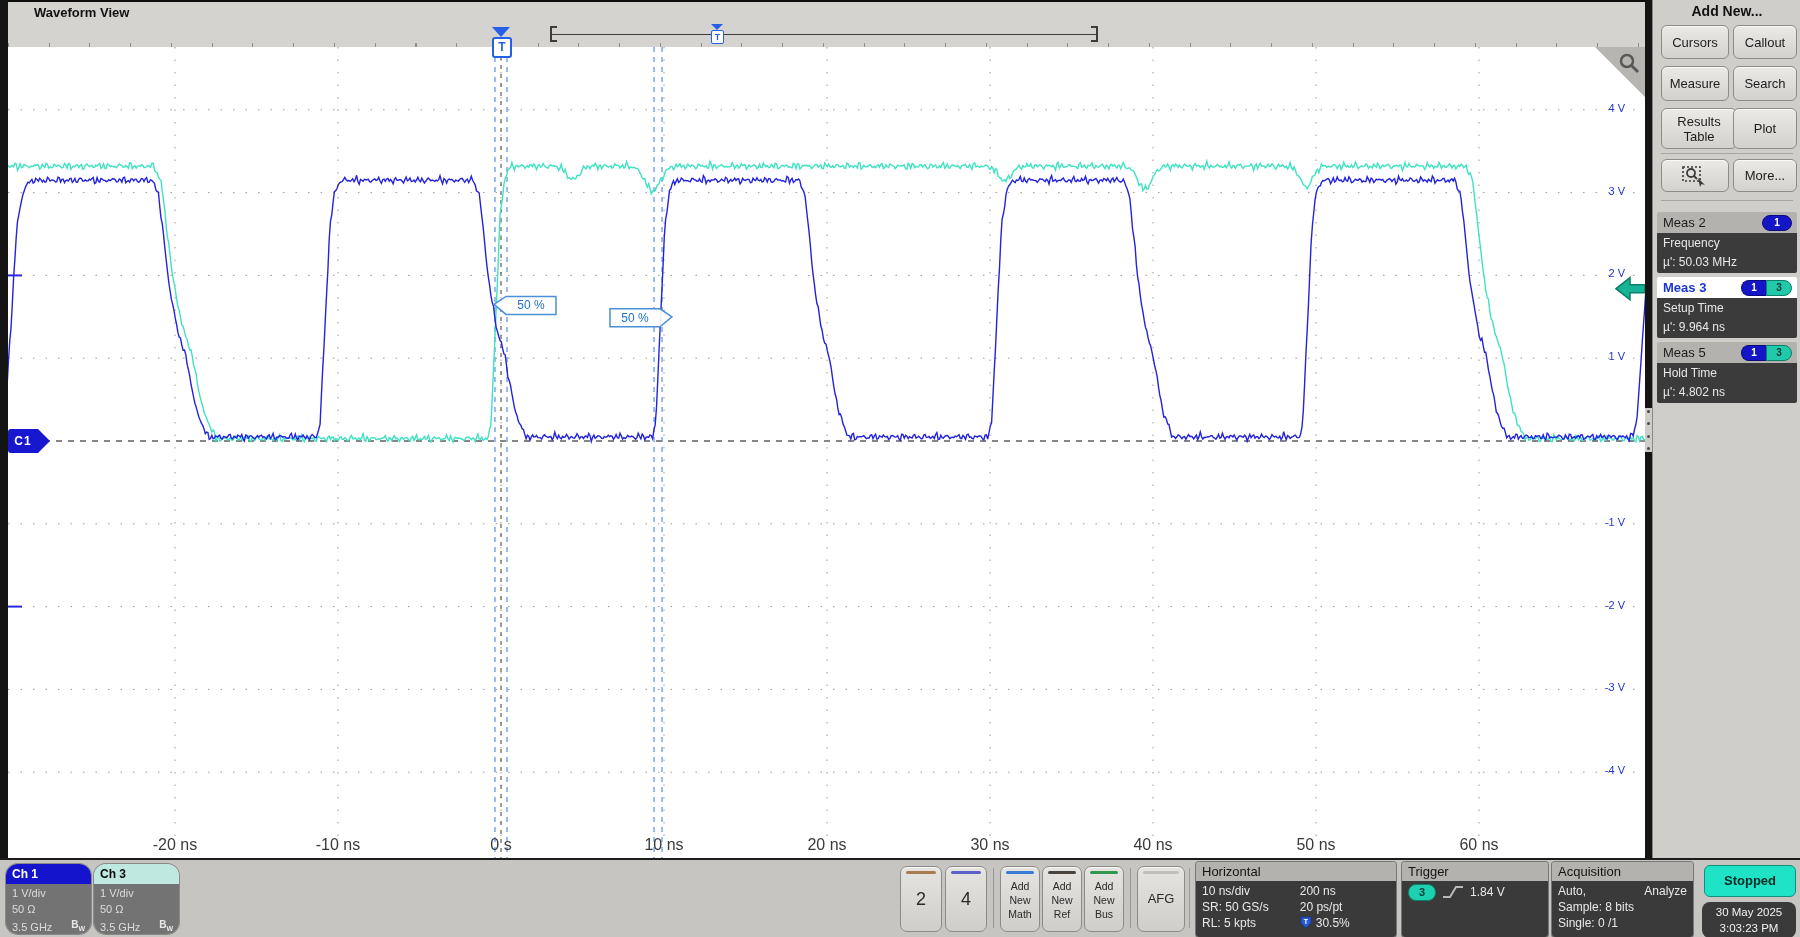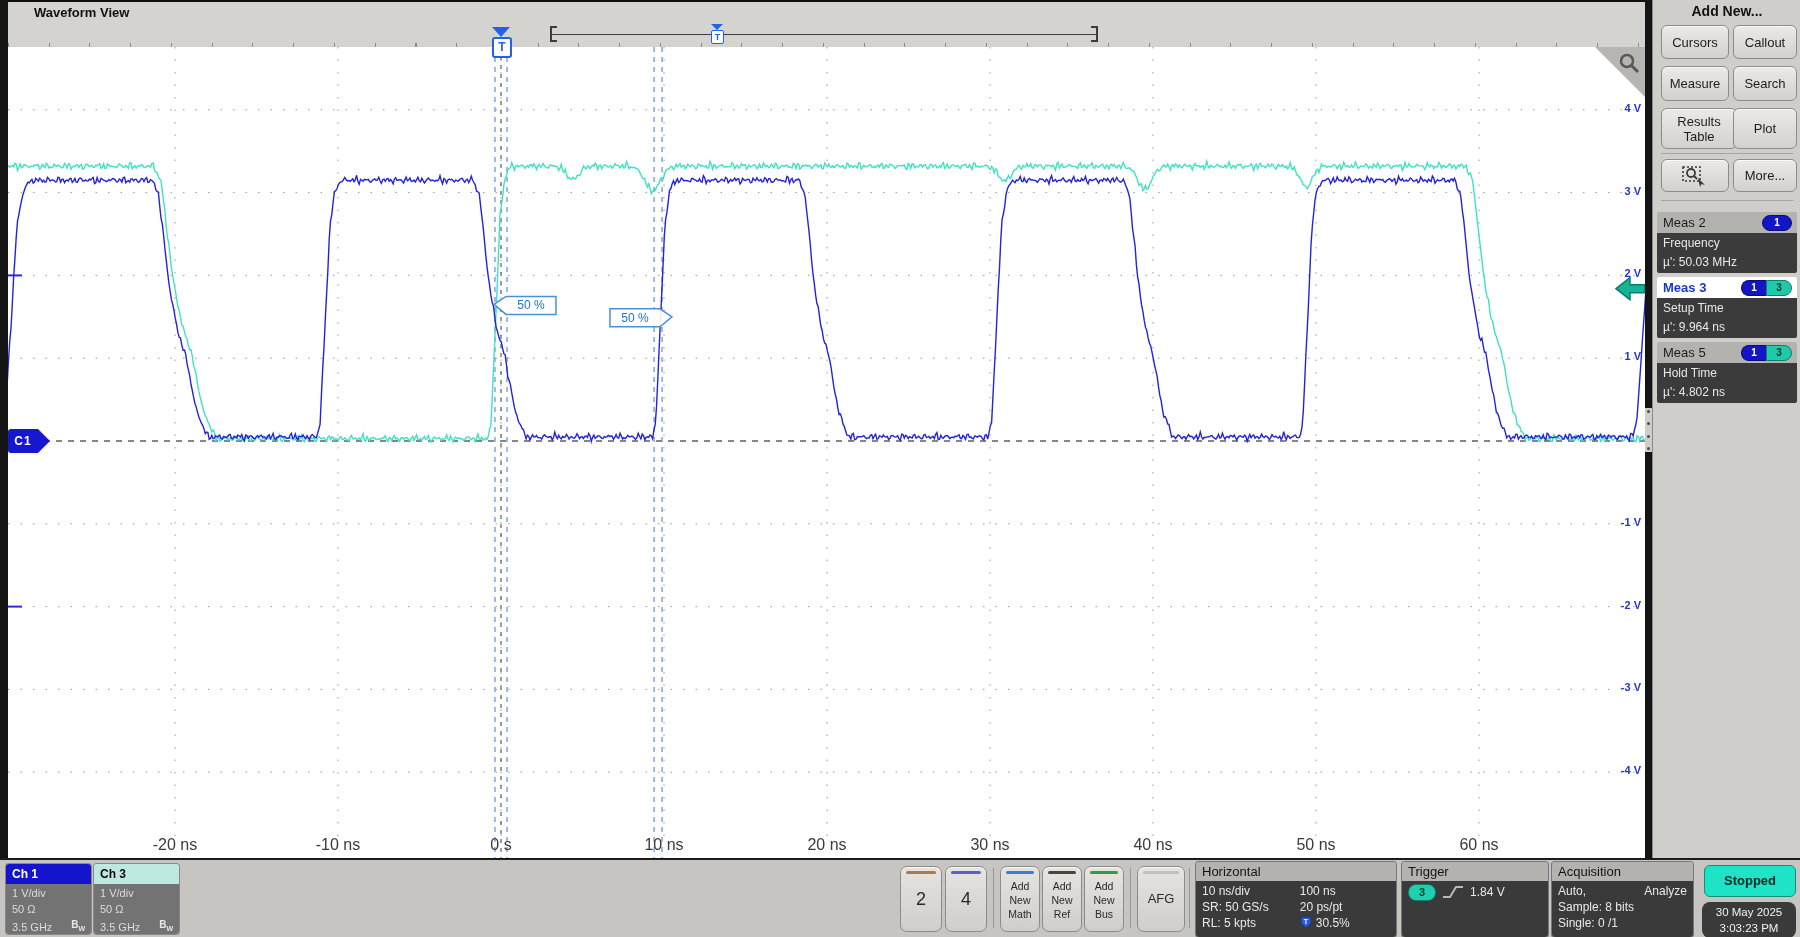--- a/index.html
+++ b/index.html
@@ -11,21 +11,21 @@
   .titlebar{background:#d5d3d0;border-bottom:1px solid #9a9895;color:#111;
             font-size:13px;font-weight:700;line-height:22px;padding-left:26px;}
   .strip{background:#d5d3d0;border-bottom:1px solid #6f6d6a;}
   .strip .ticks{position:absolute;left:0;right:0;bottom:0;height:4px;
       background:repeating-linear-gradient(90deg,#8f8d8a 0 1px,transparent 1px 40.75px);}
   .bracket{position:absolute;border-left:2px solid #3c3c3c;border-right:2px solid #3c3c3c;}
   .bracket .mid{position:absolute;left:0;right:0;top:50%;height:1px;background:#3c3c3c;}
   .bracket .stub{position:absolute;width:7px;height:2px;background:#3c3c3c;}
   .plot{background:#ffffff;overflow:hidden;}
   .xlab{position:absolute;transform:translateX(-50%);font-size:16px;color:#3a3a3a;white-space:nowrap;}
-  .ylab{position:absolute;right:4px;font-size:11px;font-weight:700;color:#2434cf;white-space:nowrap;}
+  .ylab{position:absolute;right:20px;font-size:11px;font-weight:400;color:#2434cf;white-space:nowrap;}
   
   .c1flag{width:30px;height:24px;background:#1717d0;color:#fff;font-size:12px;font-weight:700;
           text-align:center;line-height:24px;border-radius:3px 0 0 3px;letter-spacing:1px;}
   .c1flag:after{content:"";position:absolute;left:30px;top:0;border-top:12px solid transparent;
           border-bottom:12px solid transparent;border-left:12px solid #1717d0;}
   
   .tflag-tri{width:0;height:0;border-left:9px solid transparent;border-right:9px solid transparent;
              border-top:10px solid #2460e8;}
   .tflag-box{width:16px;height:17px;background:#fff;border:2px solid #2460e8;border-radius:3px;
              color:#2460e8;font-weight:700;font-size:12px;text-align:center;line-height:17px;}
@@ -50,21 +50,21 @@
             border-radius:0 0 2px 2px;}
   .pillwrap{position:absolute;right:5px;top:3px;height:14px;display:flex;}
   .pill{min-width:24px;padding:0 2px;height:14px;border-radius:8px;font-size:10px;font-weight:700;
         text-align:center;line-height:14px;}
   .pill.blue{background:#1515c8;color:#fff;border:1px solid #0a0a7a;}
   .pill.teal{background:#1fc9a9;color:#063c30;border:1px solid #0c8068;}
   .pill.half-l{border-radius:8px 0 0 8px;min-width:20px;border-right:none;}
   .pill.half-r{border-radius:0 8px 8px 0;min-width:20px;}
   
   .bottombar{background:#c7c5c2;border-top:2px solid #1b1b1b;}
-  .chbadge{position:absolute;width:85px;height:70px;border-radius:3px;overflow:hidden;
+  .chbadge{position:absolute;width:85px;height:70px;border-radius:12px;overflow:hidden;
            box-shadow:0 0 0 1px #8a8886;}
   .chhead{height:20px;font-size:12px;font-weight:700;line-height:20px;padding:0 6px;}
   .chbody{height:50px;background:#737373;color:#dcdcdc;font-size:11px;line-height:16px;padding:1px 6px;}
   .bwrow{display:flex;justify-content:space-between;align-items:center;}
   .bw{font-size:10px;font-weight:700;color:#e8e8e8;}
   .bw sub{font-size:7px;}
   .slotbtn{position:absolute;background:linear-gradient(#e6e4e1,#d0cecb);border:1px solid #8d8b88;
            border-radius:7px;text-align:center;color:#2a2a2a;box-shadow:inset 0 1px 0 #f8f8f6;}
   .slotbtn .stripe{position:absolute;left:5px;right:5px;top:4px;height:3px;border-radius:2px;}
   .slotbtn .lbl{position:absolute;left:0;right:0;}
@@ -323,21 +323,21 @@
       <div class="lbl" style="top:24px;font-size:13px;">AFG</div>
     </div>
 
     <div class="vdiv" style="left:1189px;top:8px;height:60px;"></div>
 
     <div class="infobox" style="left:1196px;top:2px;width:200px;">
       <div class="infohead">Horizontal</div>
       <div class="infobody">
         <div class="hrow">
             <span class="c1c">10 ns/div</span>
-             <span class="c2c">100 ns</span>
+             <span class="c2c">200 ns</span>
           </div>
         <div class="hrow">
             <span class="c1c">SR: 50 GS/s</span>
              <span class="c2c">20 ps/pt</span>
           </div>
         <div class="hrow">
             <span class="c1c">RL: 5 kpts</span>
              <span class="c2c">
               <svg width="13" height="14" style="margin-right:3px;">
                <path d="M1 1 h10 v6 l-5 5 l-5 -5 z" fill="#2a5ad0" stroke="#123a90"></path>

